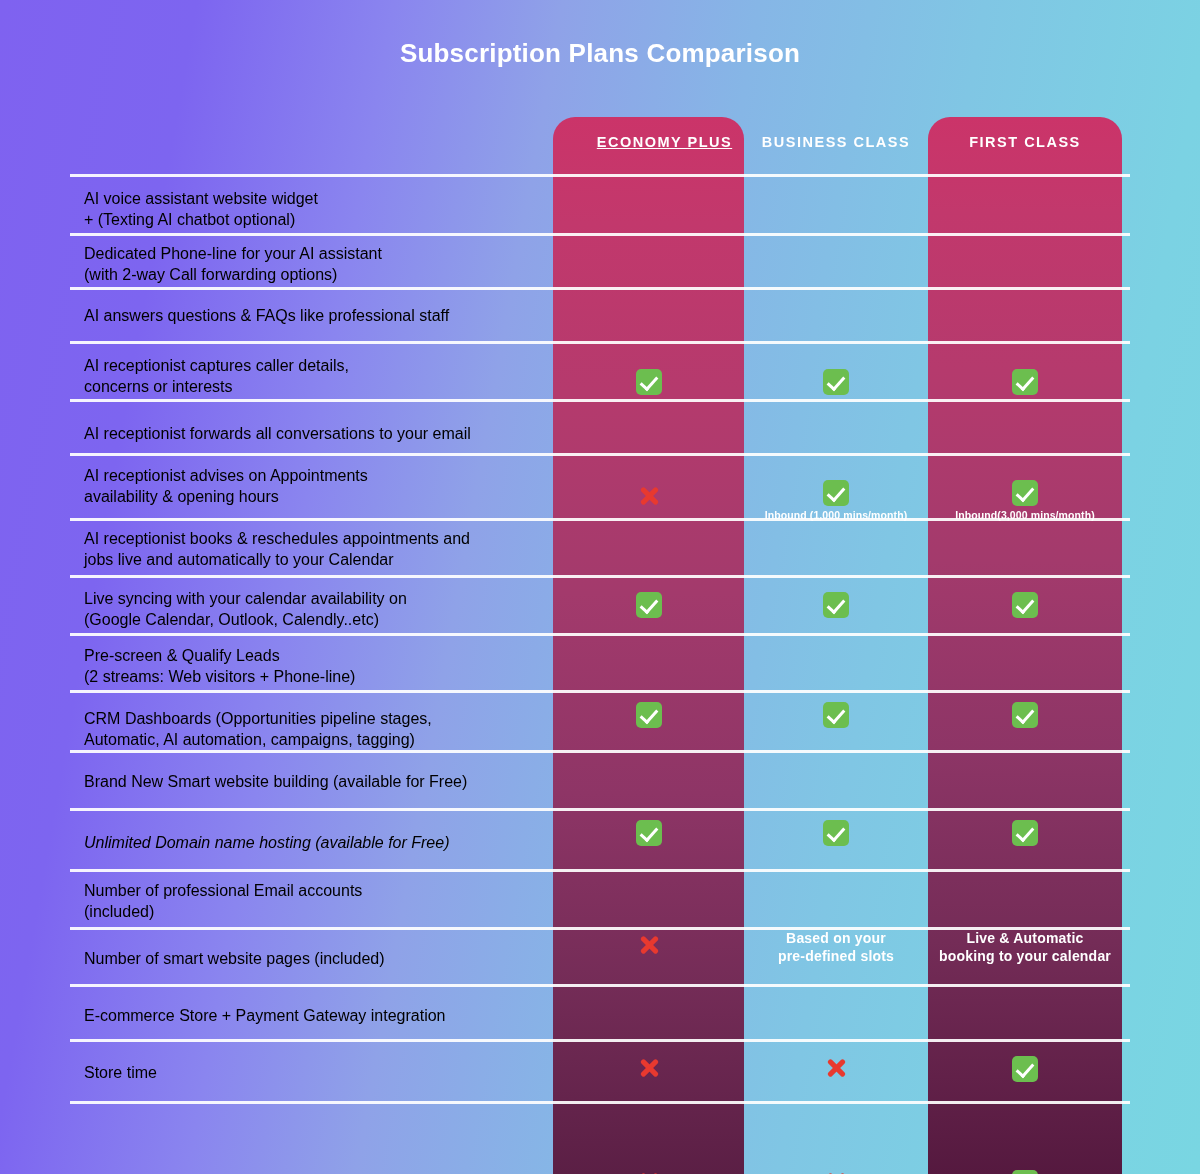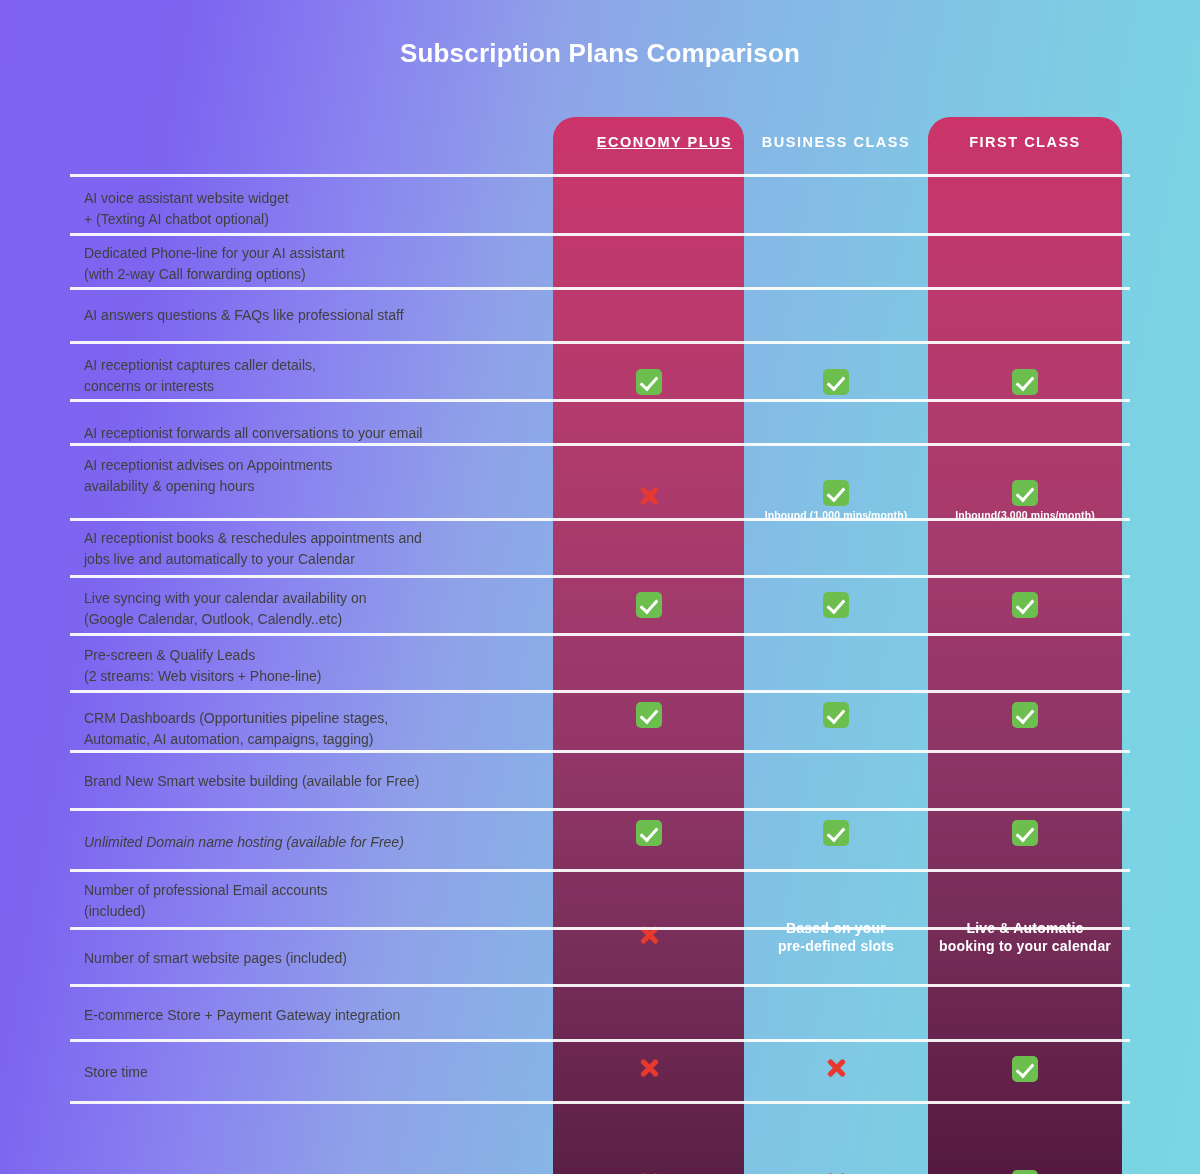--- a/index.html
+++ b/index.html
@@ -25,21 +25,21 @@
 
   .hdr{position:absolute;top:130px;height:24px;line-height:24px;text-align:center;
     color:#ffffff;font-size:14.5px;font-weight:bold;letter-spacing:1.5px;}
   .hdr.h1{left:553px;width:223px;text-decoration:underline;}
   .hdr.h2{left:744px;width:184px;}
   .hdr.h3{left:928px;width:194px;}
 
   .row{position:absolute;left:0;width:1200px;}
   .sep{position:absolute;left:70px;width:1060px;height:3px;background:#ffffff;opacity:.92;}
 
-  .feat{position:absolute;left:84px;width:455px;color:#404040;font-size:14px;line-height:21px;}
+  .feat{position:absolute;left:84px;width:455px;color:#000000;font-size:16px;line-height:21px;}
   .feat .l2{display:block;}
 
   .cell{position:absolute;text-align:center;color:#ffffff;}
   .cell.v1{left:553px;width:191px;}
   .cell.v2{left:744px;width:184px;}
   .cell.v3{left:928px;width:194px;}
 
   .chk{display:inline-block;width:26px;height:26px;border-radius:5px;background:#6cbe4f;
     position:relative;vertical-align:middle;}
   .chk:after{content:"";position:absolute;left:8px;top:4px;width:7px;height:14px;
@@ -96,21 +96,21 @@
         <div class="cell v2" style="top:358px;"><span class="chk"></span></div>
         <div class="cell v3" style="top:358px;"><span class="chk"></span></div>
       </div>
       <div class="row" style="top:402px;height:61px;">
         <div class="sep" style="top:-3px;"></div>
         <div class="feat" style="top:21px;"><span>AI receptionist forwards all conversations to your email</span></div>
         <div class="cell v1" style="top:418px;"><span class="chk"></span></div>
         <div class="cell v2" style="top:418px;"><span class="chk"></span></div>
         <div class="cell v3" style="top:418px;"><span class="chk"></span></div>
       </div>
-      <div class="row" style="top:446px;height:65px;">
+      <div class="row" style="top:456px;height:65px;">
         <div class="sep" style="top:-3px;"></div>
         <div class="feat" style="top:9px;"><span>AI receptionist advises on Appointments</span><span class="l2">availability &amp; opening hours</span></div>
         <div class="cell v1" style="top:477px;"><span class="xmk"></span></div>
         <div class="cell v3" style="top:473px;">
           <div class="mtxt"><span>Live &amp; Automatic</span><br><span>booking to your calendar</span></div>
         </div>
         <div class="cell v2" style="top:473px;">
           <div class="mtxt"><span>Based on your</span><br><span>pre-defined slots</span></div>
         </div>
       </div>

